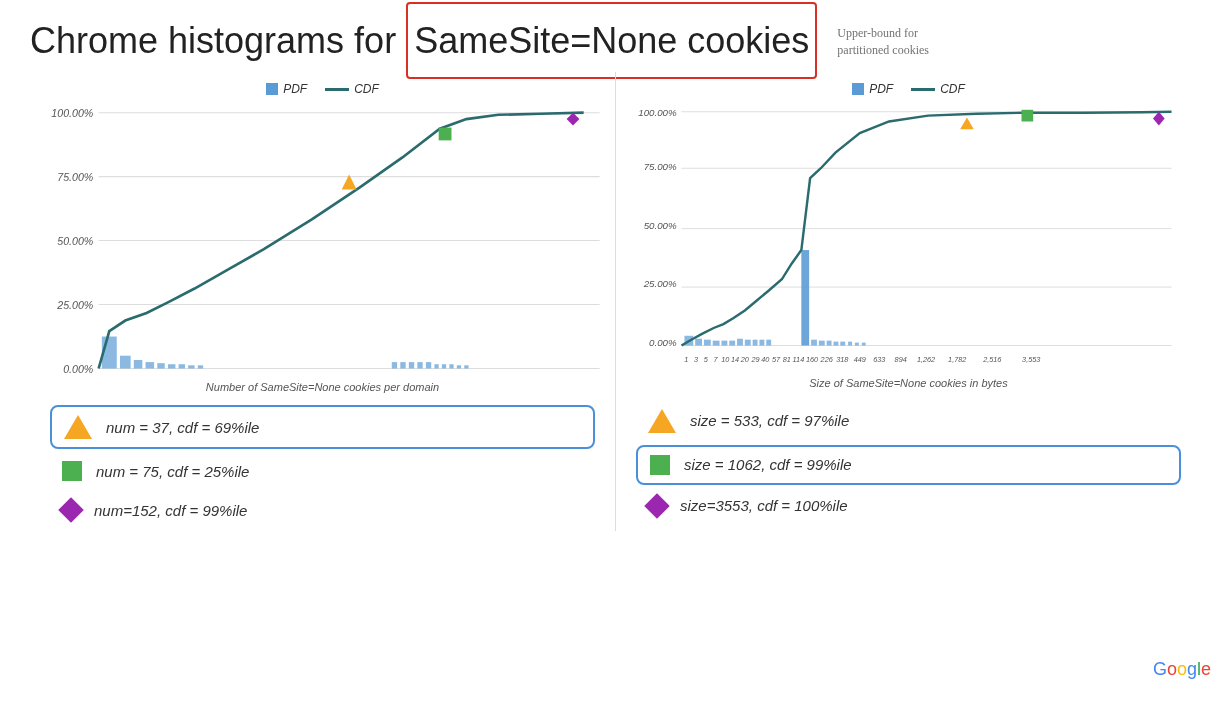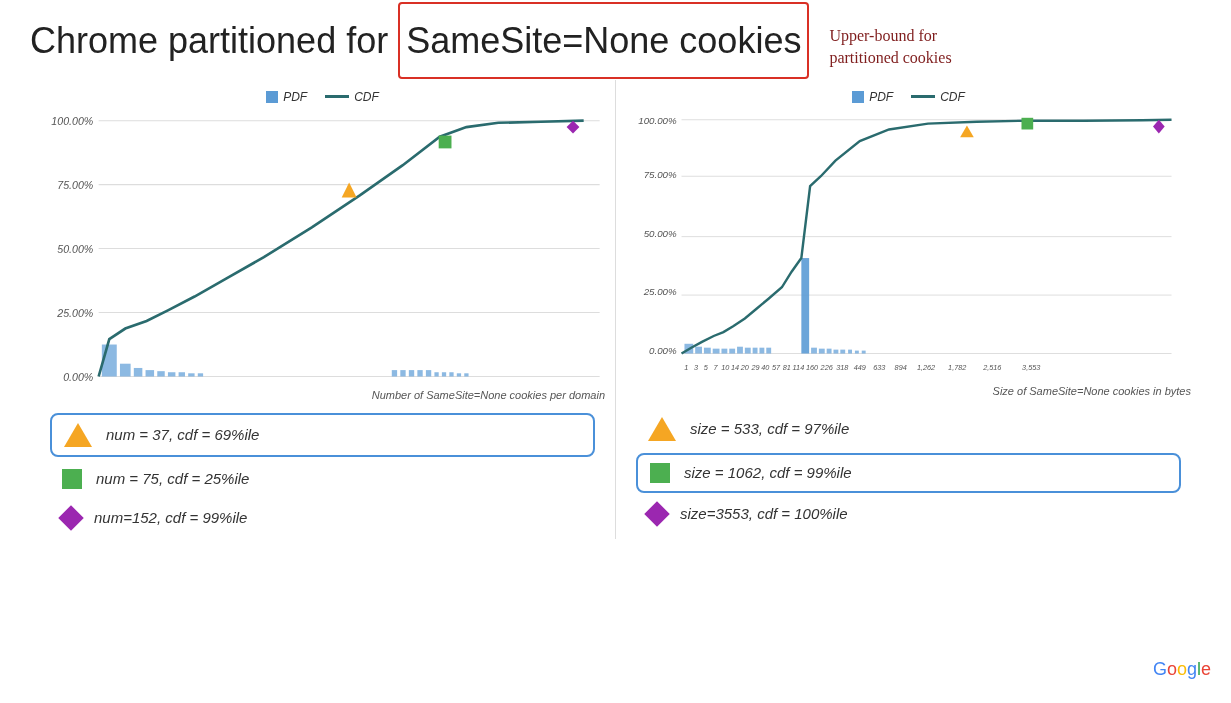--- a/index.html
+++ b/index.html
@@ -33,22 +33,22 @@
 
     .title-highlight {
       border: 2.5px solid #d93025;
       border-radius: 4px;
       padding: 16px 6px;
       color: #222;
     }
 
     .annotation {
       font-family: 'Comic Sans MS', 'Chalkboard SE', cursive;
-      color: #7f1d1d;
-      font-size: 16px;
+      color: #737373;
+      font-size: 12px;
       line-height: 1.4;
       margin-left: 20px;
       margin-top: 5px;
       white-space: nowrap;
     }
 
     .charts-row {
       display: flex;
       gap: 0;
       margin-top: 10px;
@@ -98,21 +98,21 @@
       position: relative;
       width: 100%;
     }
 
     .chart-svg {
       display: block;
       width: 100%;
     }
 
     .chart-label {
-      text-align: right;
+      text-align: center;
       font-size: 11px;
       color: #555;
       margin-top: 2px;
     }
 
     
     .info-section {
       margin-top: 12px;
       padding: 0 10px;
     }
@@ -171,21 +171,21 @@
     .google-logo span.gl { color: #4285f4; }
     .google-logo span.e { color: #34a853; }
   </style>
 </head>
 <body>
 
 <div class="page">
 
   <div class="title-area">
     <div class="main-title">
-      <span>Chrome partitioned for </span><span class="title-highlight">SameSite=None cookies</span>
+      <span>Chrome histograms for </span><span class="title-highlight">SameSite=None cookies</span>
     </div>
     <div class="annotation">
       <span>Upper-bound for</span><br>
       <span>partitioned cookies</span>
     </div>
   </div>
 
   <div class="charts-row">
 
     <div class="chart-container">

